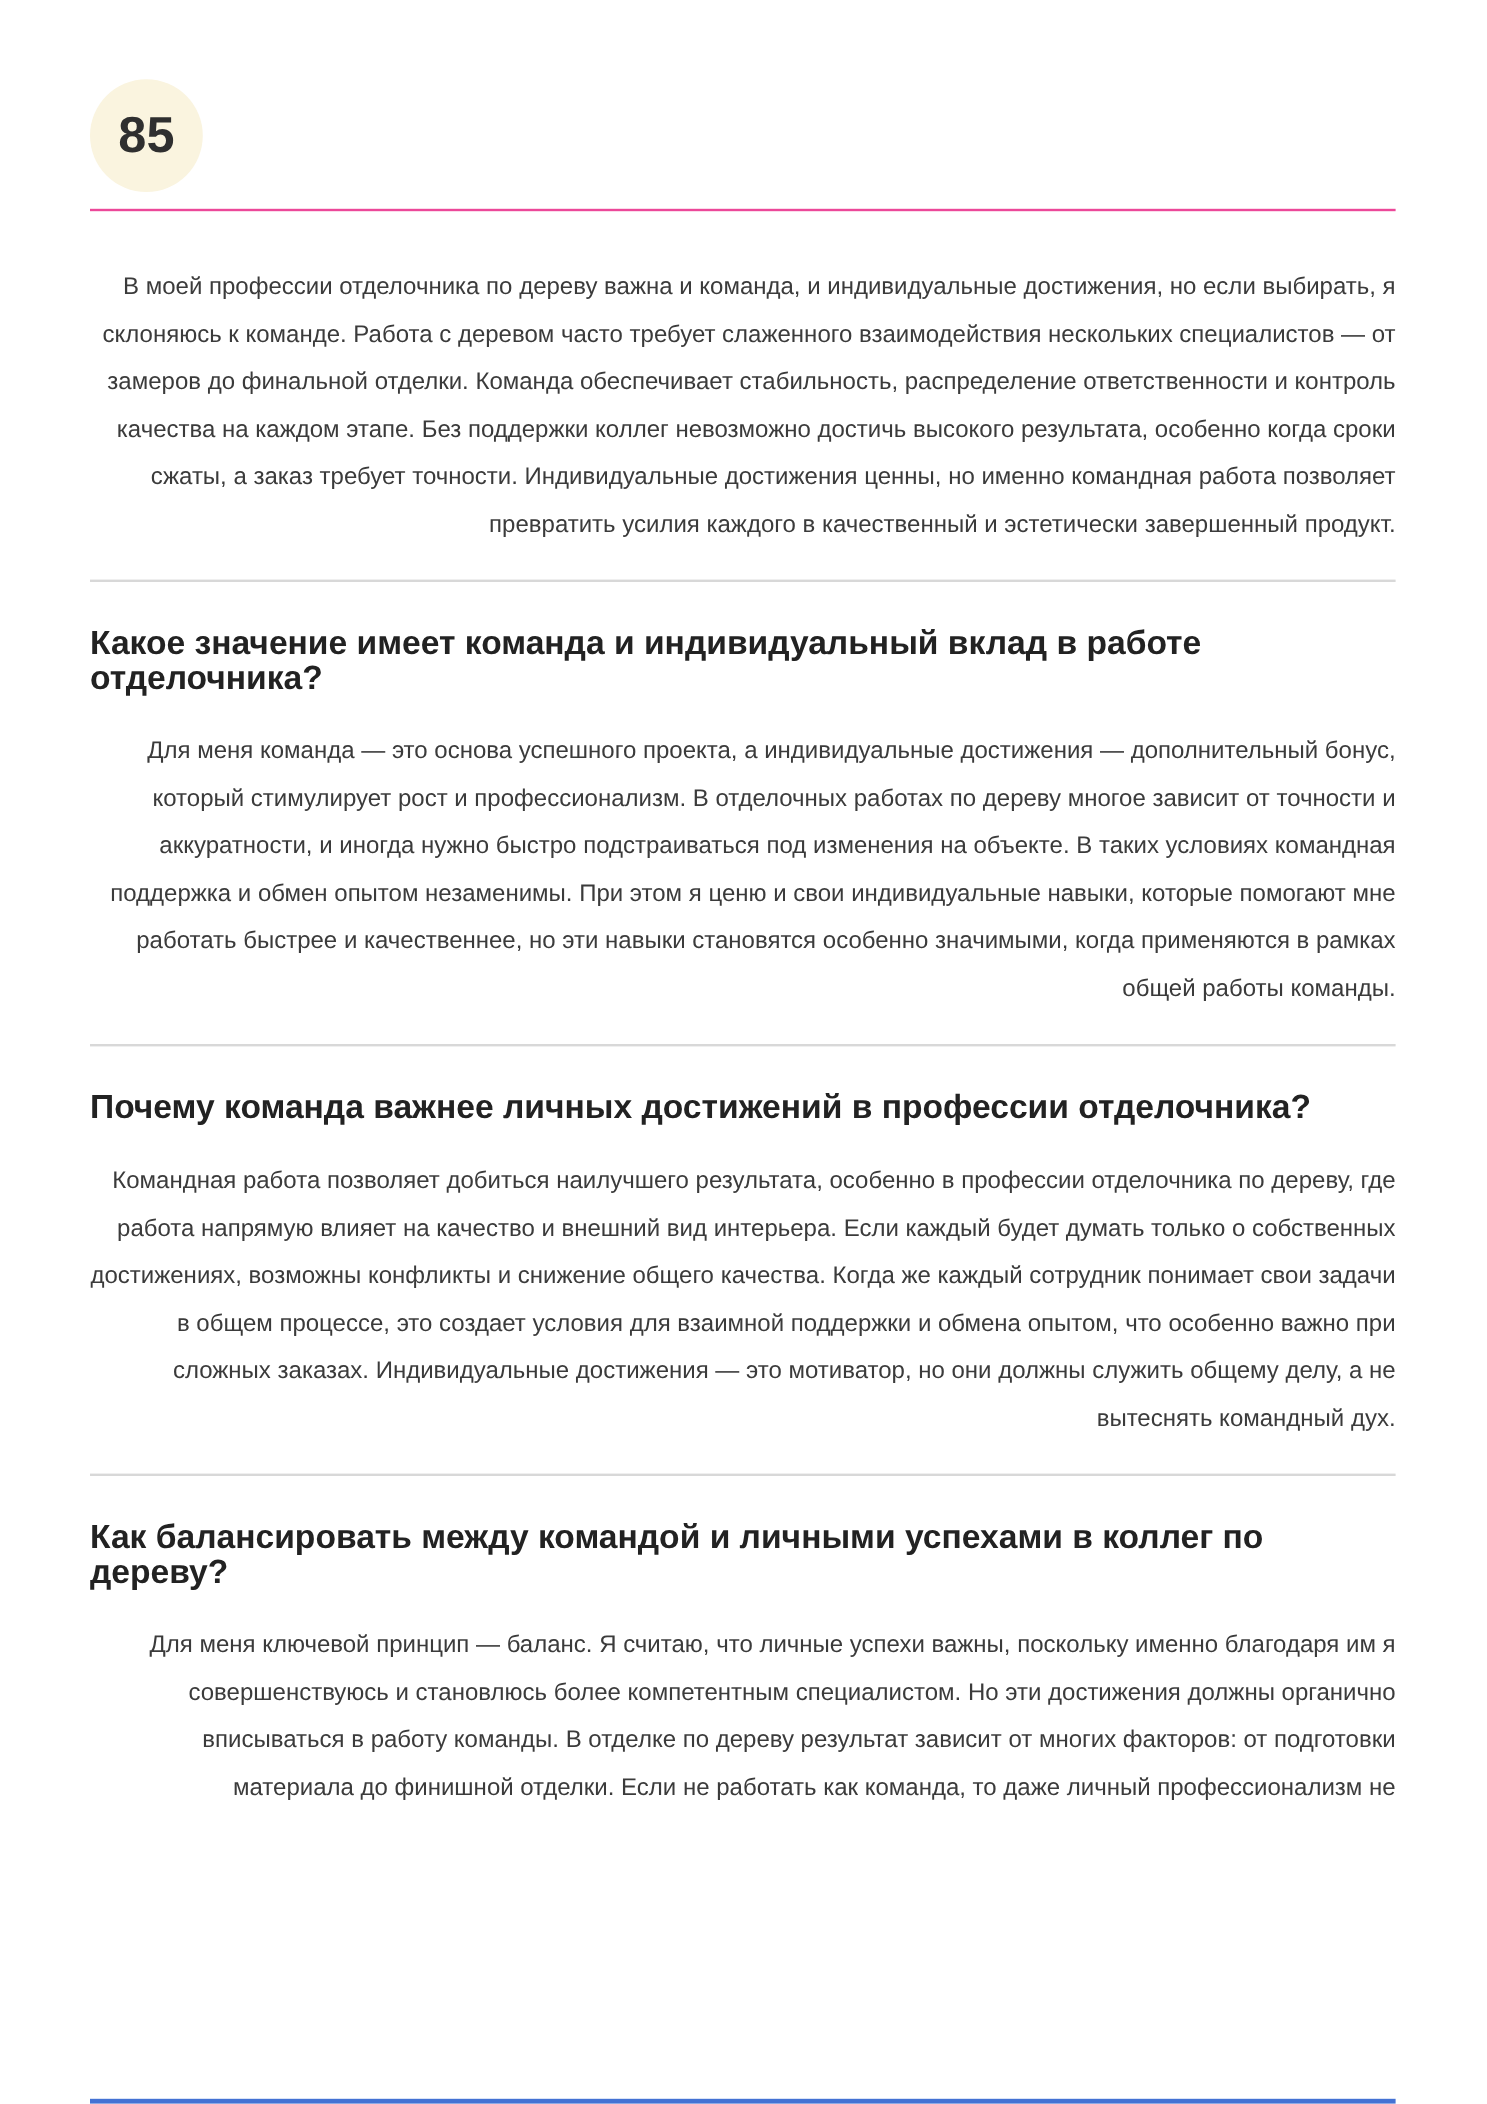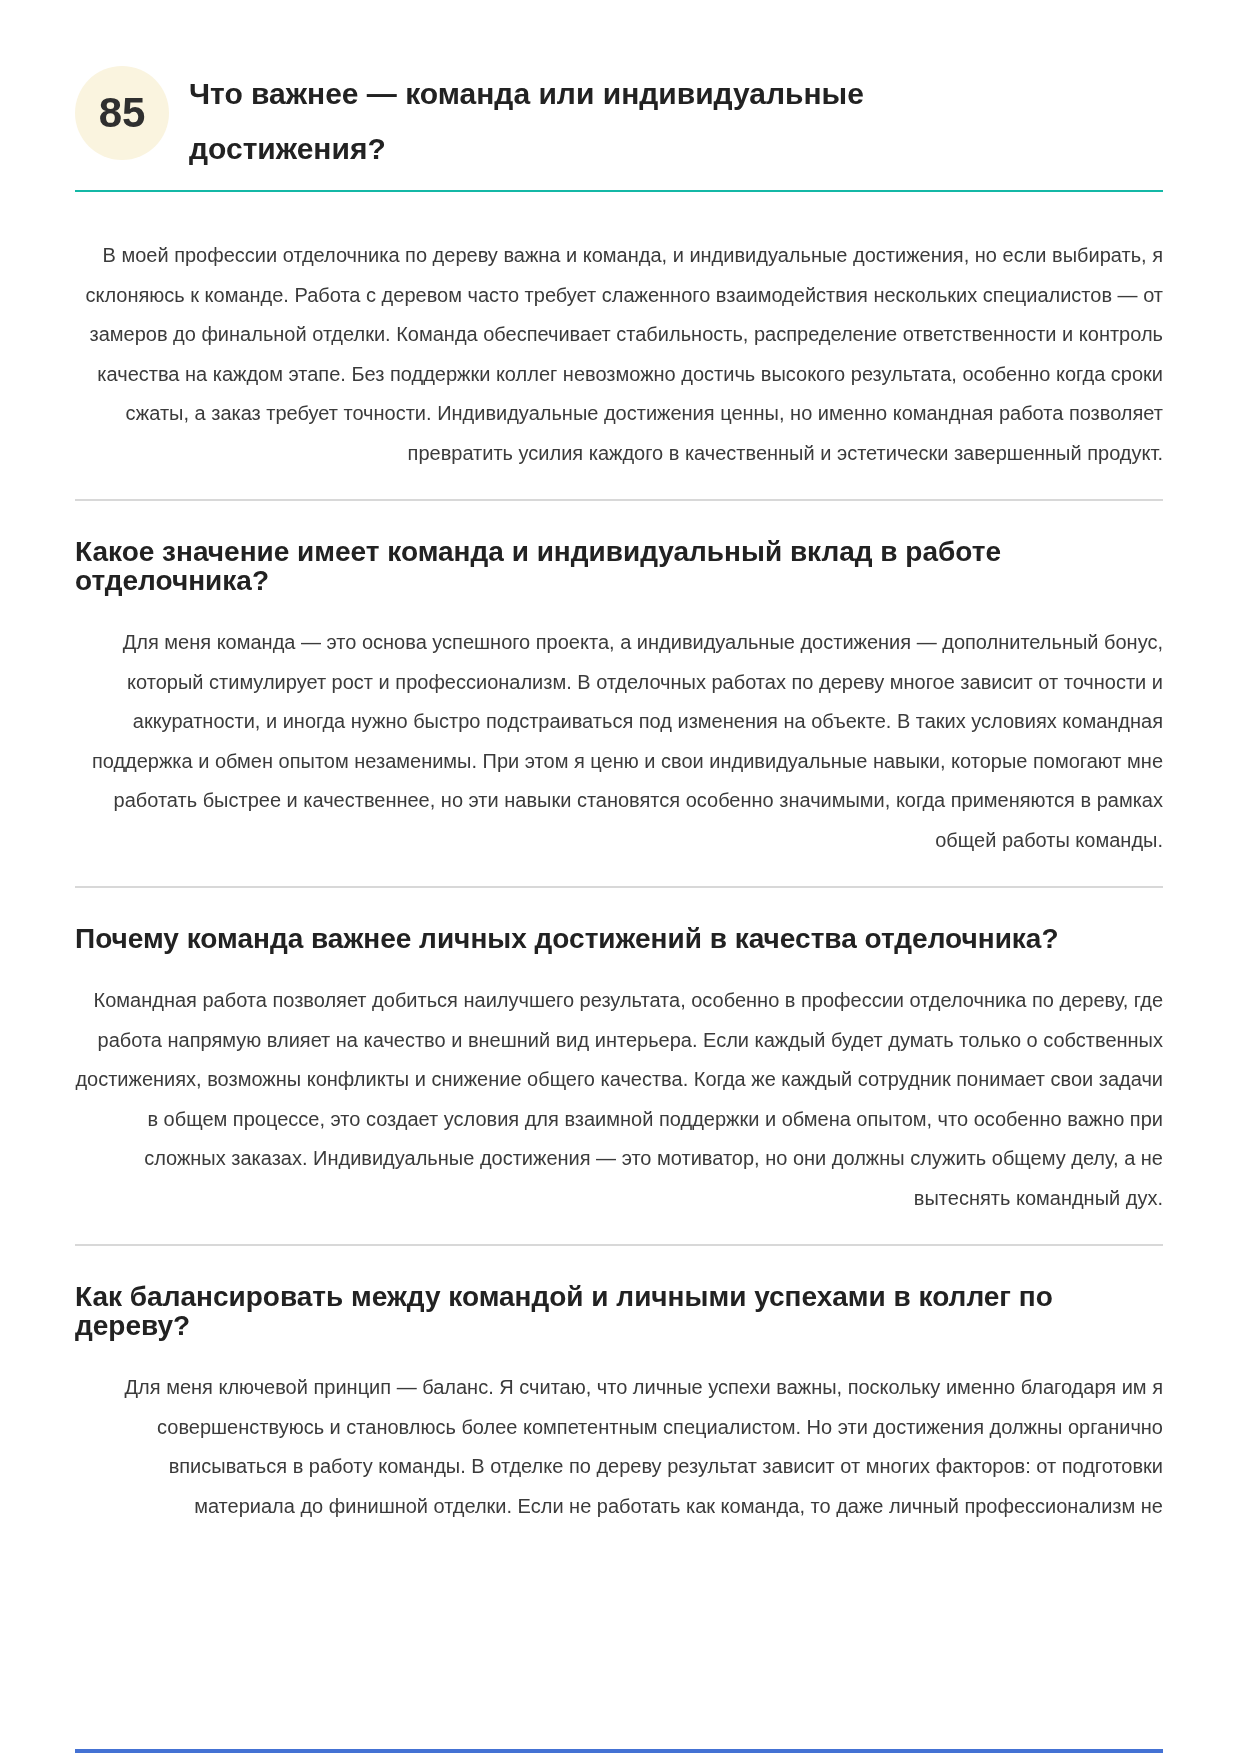--- a/index.html
+++ b/index.html
@@ -17,23 +17,23 @@
   }
   .page {
     position: absolute;
     left: 75px;
     top: 0;
     width: 1088px;
   }
   
   .header {
     display: flex;
-    gap: 20px;
+    gap: 38px;
     padding: 64px 0 14px 0;
-    border-bottom: 2px solid #14b8a6;
+    border-bottom: 2px solid #ec4899;
   }
   .badge {
     flex-shrink: 0;
     width: 94px;
     height: 94px;
     border-radius: 50%;
     background: var(--badge-bg, #faf4df);
     color: #2f2f2f;
     font-size: 42px;
     font-weight: 700;
@@ -84,31 +84,30 @@
     background: var(--accent-rule, #4472d4);
   }
 </style>
 </head>
 <body>
 
 <div class="page">
 
   <div class="header">
     <div class="badge">85</div>
-    <h1 class="title">Что важнее — команда или индивидуальные достижения?</h1>
   </div>
 
   <p class="paragraph intro">В моей профессии отделочника по дереву важна и команда, и индивидуальные достижения, но если выбирать, я склоняюсь к команде. Работа с деревом часто требует слаженного взаимодействия нескольких специалистов — от замеров до финальной отделки. Команда обеспечивает стабильность, распределение ответственности и контроль качества на каждом этапе. Без поддержки коллег невозможно достичь высокого результата, особенно когда сроки сжаты, а заказ требует точности. Индивидуальные достижения ценны, но именно командная работа позволяет превратить усилия каждого в качественный и эстетически завершенный продукт.</p>
 
   <hr class="divider">
   <h2 class="question">Какое значение имеет команда и индивидуальный вклад в работе отделочника?</h2>
   <p class="paragraph answer">Для меня команда — это основа успешного проекта, а индивидуальные достижения — дополнительный бонус, который стимулирует рост и профессионализм. В отделочных работах по дереву многое зависит от точности и аккуратности, и иногда нужно быстро подстраиваться под изменения на объекте. В таких условиях командная поддержка и обмен опытом незаменимы. При этом я ценю и свои индивидуальные навыки, которые помогают мне работать быстрее и качественнее, но эти навыки становятся особенно значимыми, когда применяются в рамках общей работы команды.</p>
 
   <hr class="divider">
-  <h2 class="question">Почему команда важнее личных достижений в качества отделочника?</h2>
+  <h2 class="question">Почему команда важнее личных достижений в профессии отделочника?</h2>
   <p class="paragraph answer">Командная работа позволяет добиться наилучшего результата, особенно в профессии отделочника по дереву, где работа напрямую влияет на качество и внешний вид интерьера. Если каждый будет думать только о собственных достижениях, возможны конфликты и снижение общего качества. Когда же каждый сотрудник понимает свои задачи в общем процессе, это создает условия для взаимной поддержки и обмена опытом, что особенно важно при сложных заказах. Индивидуальные достижения — это мотиватор, но они должны служить общему делу, а не вытеснять командный дух.</p>
 
   <hr class="divider">
   <h2 class="question">Как балансировать между командой и личными успехами в коллег по дереву?</h2>
   <p class="paragraph answer">Для меня ключевой принцип — баланс. Я считаю, что личные успехи важны, поскольку именно благодаря им я совершенствуюсь и становлюсь более компетентным специалистом. Но эти достижения должны органично вписываться в работу команды. В отделке по дереву результат зависит от многих факторов: от подготовки материала до финишной отделки. Если не работать как команда, то даже личный профессионализм не</p>
 
 </div>
 
 <div class="bottom-rule"></div>
 

